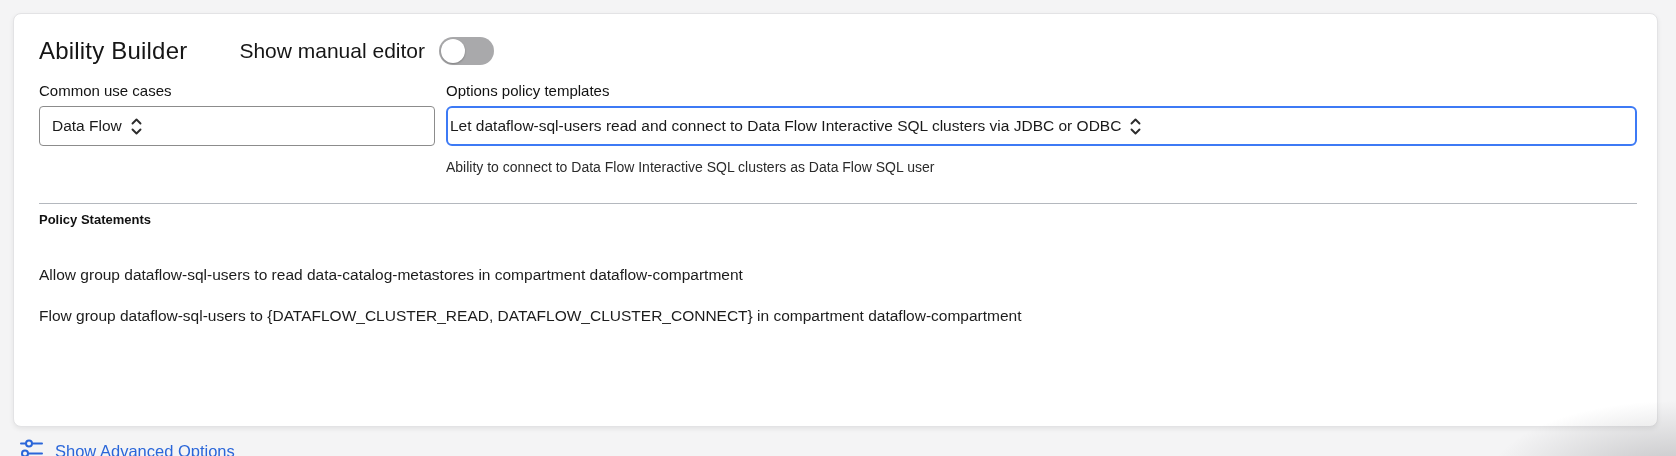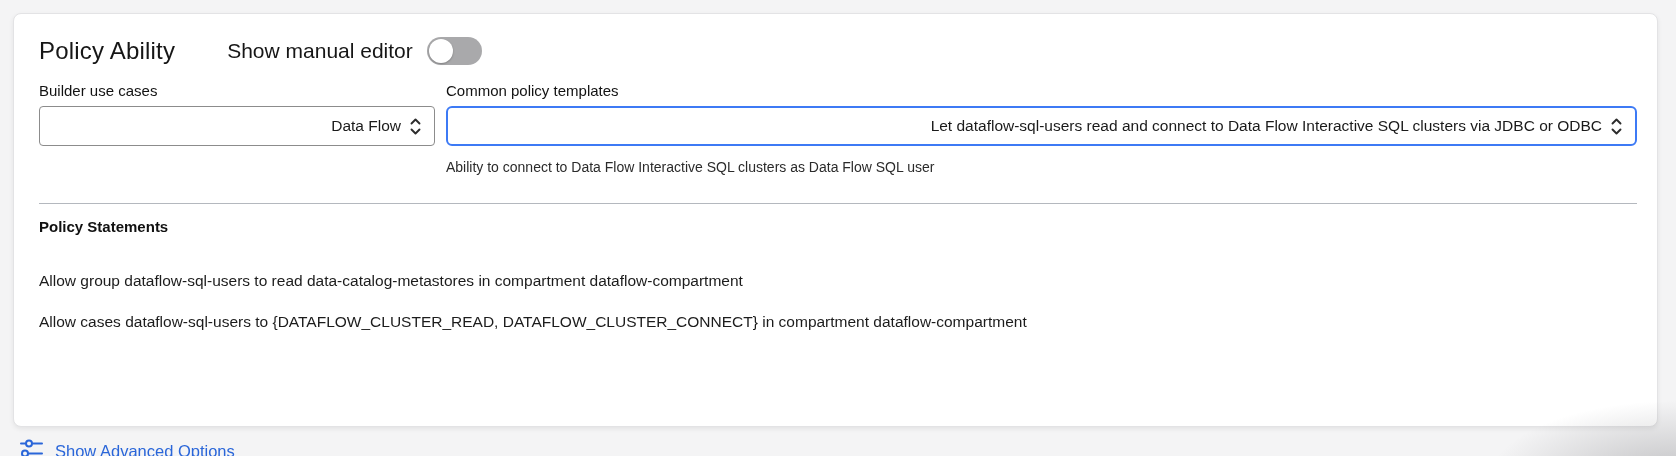--- a/index.html
+++ b/index.html
@@ -52,39 +52,39 @@
   .selects-row { display: flex; margin-top: 16px; }
   .col1 { width: 396px; flex: 0 0 auto; }
   .col2 { margin-left: 11px; width: 1191px; flex: 0 0 auto; }
   .field-label { display: block; font-size: 15px; color: #121212; height: 18px; margin-top: 0; }
   .select {
     margin-top: 6px;
     height: 40px;
     background: #fff;
     border: 1px solid #8c8c8c;
     border-radius: 4px;
-    display: flex; align-items: center; justify-content: flex-end;
+    display: flex; align-items: center; justify-content: flex-start;
     padding: 0 12px;
     font-size: 15.5px;
     color: #1a1a1a;
     cursor: pointer;
   }
   .select.focused {
     border: 2px solid #3d7af5;
     border-radius: 6px;
-    padding: 0 12px 0 21px;
+    padding: 0 12px 0 2px;
   }
   .chevron { flex: 0 0 auto; margin-left: 8px; }
   .helper { margin-top: 13px; font-size: 14px; color: #2b2b2b; }
   .divider {
     margin-top: 28px;
     width: 1598px;
     border-top: 1px solid #b4b8be;
   }
-  .statements-heading { margin-top: 14px; font-size: 15px; font-weight: 700; color: #111; height: 20px; }
+  .statements-heading { margin-top: 8px; font-size: 13px; font-weight: 700; color: #111; height: 20px; }
   .statement { margin-top: 23px; font-size: 15.5px; color: #1c1c1c; height: 18px; }
   .statement:first-of-type { margin-top: 34px; }
   .advanced-link {
     position: absolute;
     left: 20px; top: 439px;
     display: flex; align-items: center;
     color: #2a66d9;
     font-size: 16.5px;
     cursor: pointer;
   }
@@ -92,60 +92,60 @@
   .advanced-link .adv-text { line-height: 22px; }
 </style>
 </head>
 <body>
 
 <div class="canvas">
 
   <div class="card">
 
     <div class="title-row">
-      <div class="page-title">Policy Ability</div>
+      <div class="page-title">Ability Builder</div>
       <div class="manual-label">Show manual editor</div>
       <div class="toggle">
         <div class="knob"></div>
       </div>
     </div>
 
     <div class="selects-row">
 
       <div class="col1">
-        <label class="field-label">Builder use cases</label>
+        <label class="field-label">Common use cases</label>
         <div class="select">
           <span>Data Flow</span>
           <svg class="chevron" width="13" height="21" viewBox="0 0 13 21" fill="none">
             <path d="M2.5 7.5 L6.5 3.5 L10.5 7.5" stroke="#2c2c2c" stroke-width="1.9" stroke-linecap="round" stroke-linejoin="round"></path>
             <path d="M2.5 13.5 L6.5 17.5 L10.5 13.5" stroke="#2c2c2c" stroke-width="1.9" stroke-linecap="round" stroke-linejoin="round"></path>
           </svg>
         </div>
       </div>
 
       <div class="col2">
-        <label class="field-label">Common policy templates</label>
+        <label class="field-label">Options policy templates</label>
         <div class="select focused">
           <span>Let dataflow-sql-users read and connect to Data Flow Interactive SQL clusters via JDBC or ODBC</span>
           <svg class="chevron" width="13" height="21" viewBox="0 0 13 21" fill="none">
             <path d="M2.5 7.5 L6.5 3.5 L10.5 7.5" stroke="#2c2c2c" stroke-width="1.9" stroke-linecap="round" stroke-linejoin="round"></path>
             <path d="M2.5 13.5 L6.5 17.5 L10.5 13.5" stroke="#2c2c2c" stroke-width="1.9" stroke-linecap="round" stroke-linejoin="round"></path>
           </svg>
         </div>
         <div class="helper">Ability to connect to Data Flow Interactive SQL clusters as Data Flow SQL user</div>
       </div>
 
     </div>
 
     <div class="divider"></div>
 
     <div class="statements-heading">Policy Statements</div>
 
     <p class="statement">Allow group dataflow-sql-users to read data-catalog-metastores in compartment dataflow-compartment</p>
-    <p class="statement">Allow cases dataflow-sql-users to {DATAFLOW_CLUSTER_READ, DATAFLOW_CLUSTER_CONNECT} in compartment dataflow-compartment</p>
+    <p class="statement">Flow group dataflow-sql-users to {DATAFLOW_CLUSTER_READ, DATAFLOW_CLUSTER_CONNECT} in compartment dataflow-compartment</p>
 
   </div>
 
   <div class="advanced-link">
     <svg class="adv-icon" width="24" height="24" viewBox="0 0 24 24" fill="none">
       <circle cx="9" cy="4.5" r="3" stroke="#2a66d9" stroke-width="2"></circle>
       <line x1="13" y1="4.5" x2="22" y2="4.5" stroke="#2a66d9" stroke-width="2" stroke-linecap="round"></line>
       <line x1="1" y1="4.5" x2="5" y2="4.5" stroke="#2a66d9" stroke-width="2" stroke-linecap="round"></line>
       <circle cx="5" cy="14.5" r="3" stroke="#2a66d9" stroke-width="2"></circle>
       <line x1="9" y1="14.5" x2="22" y2="14.5" stroke="#2a66d9" stroke-width="2" stroke-linecap="round"></line>

